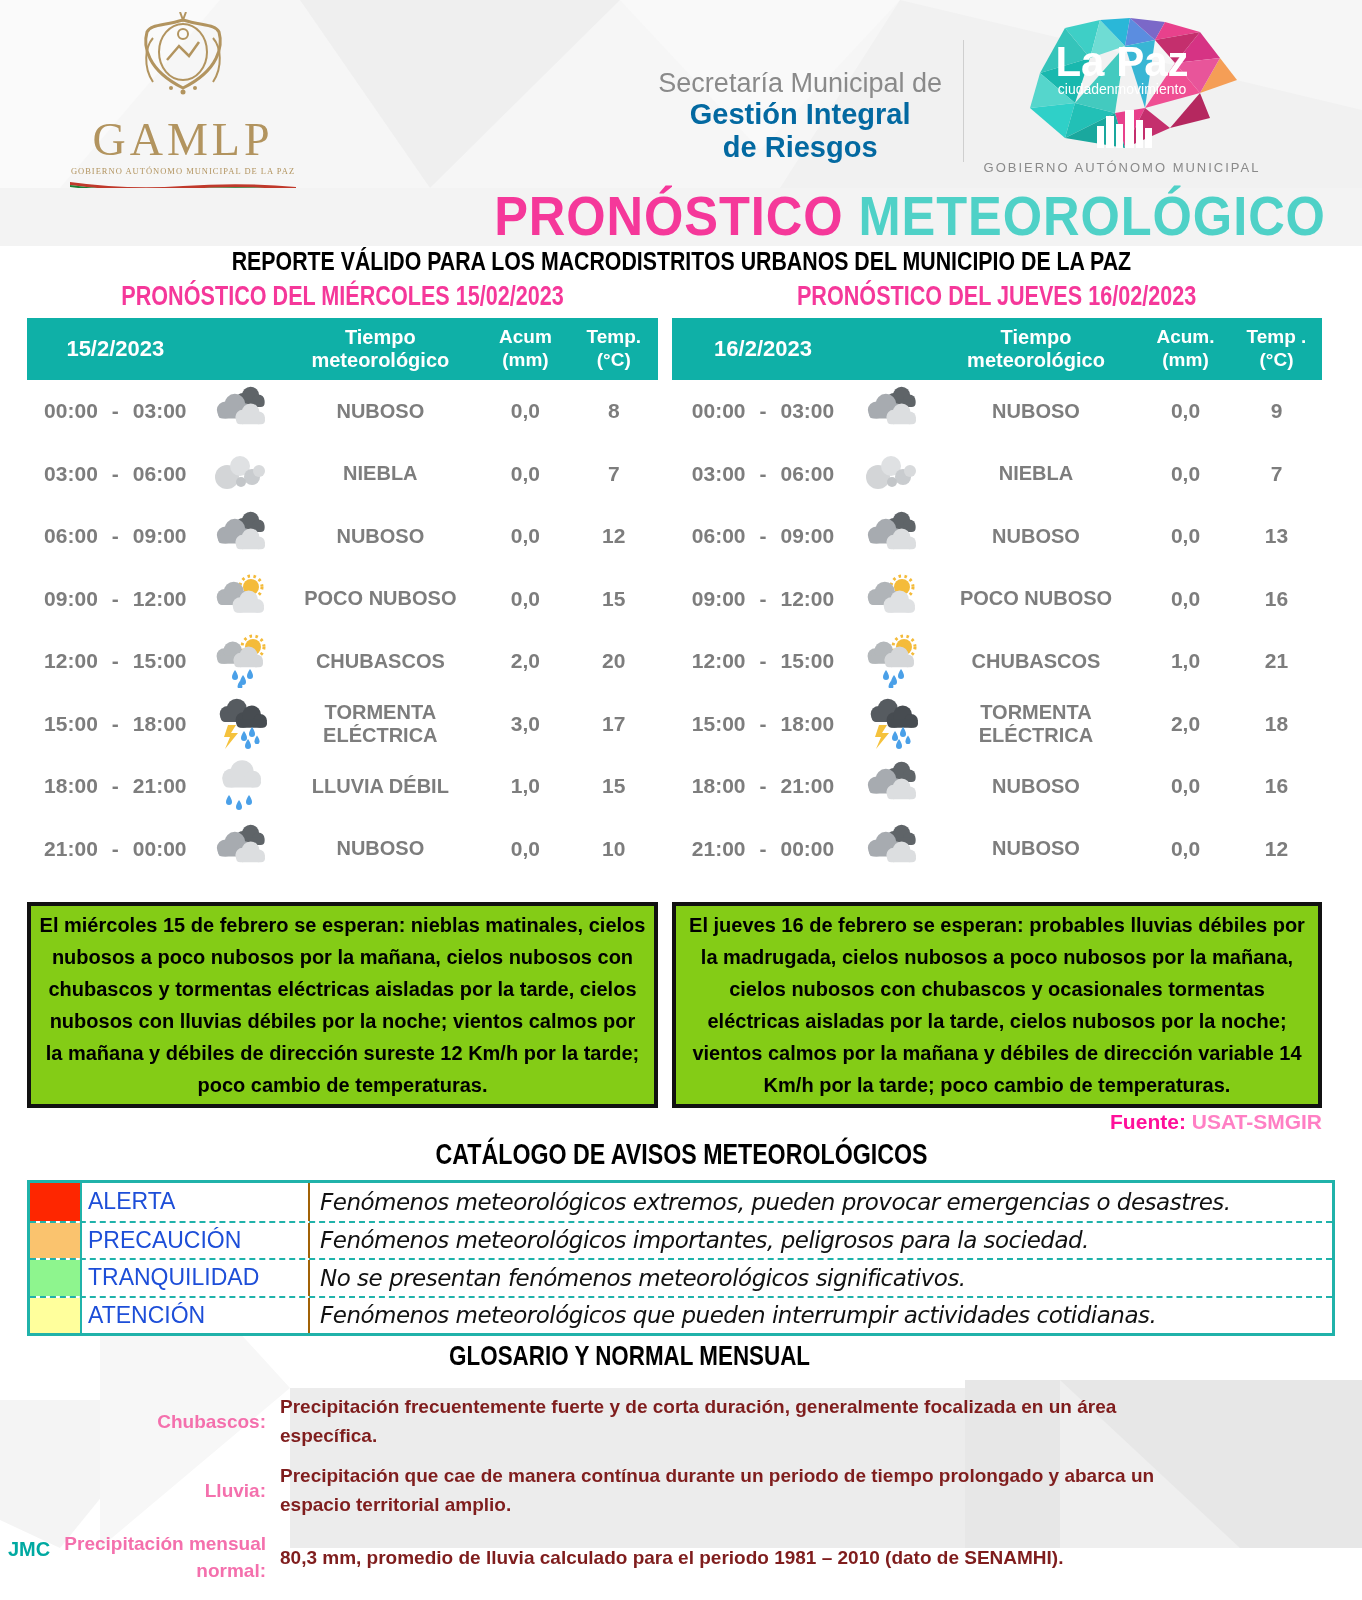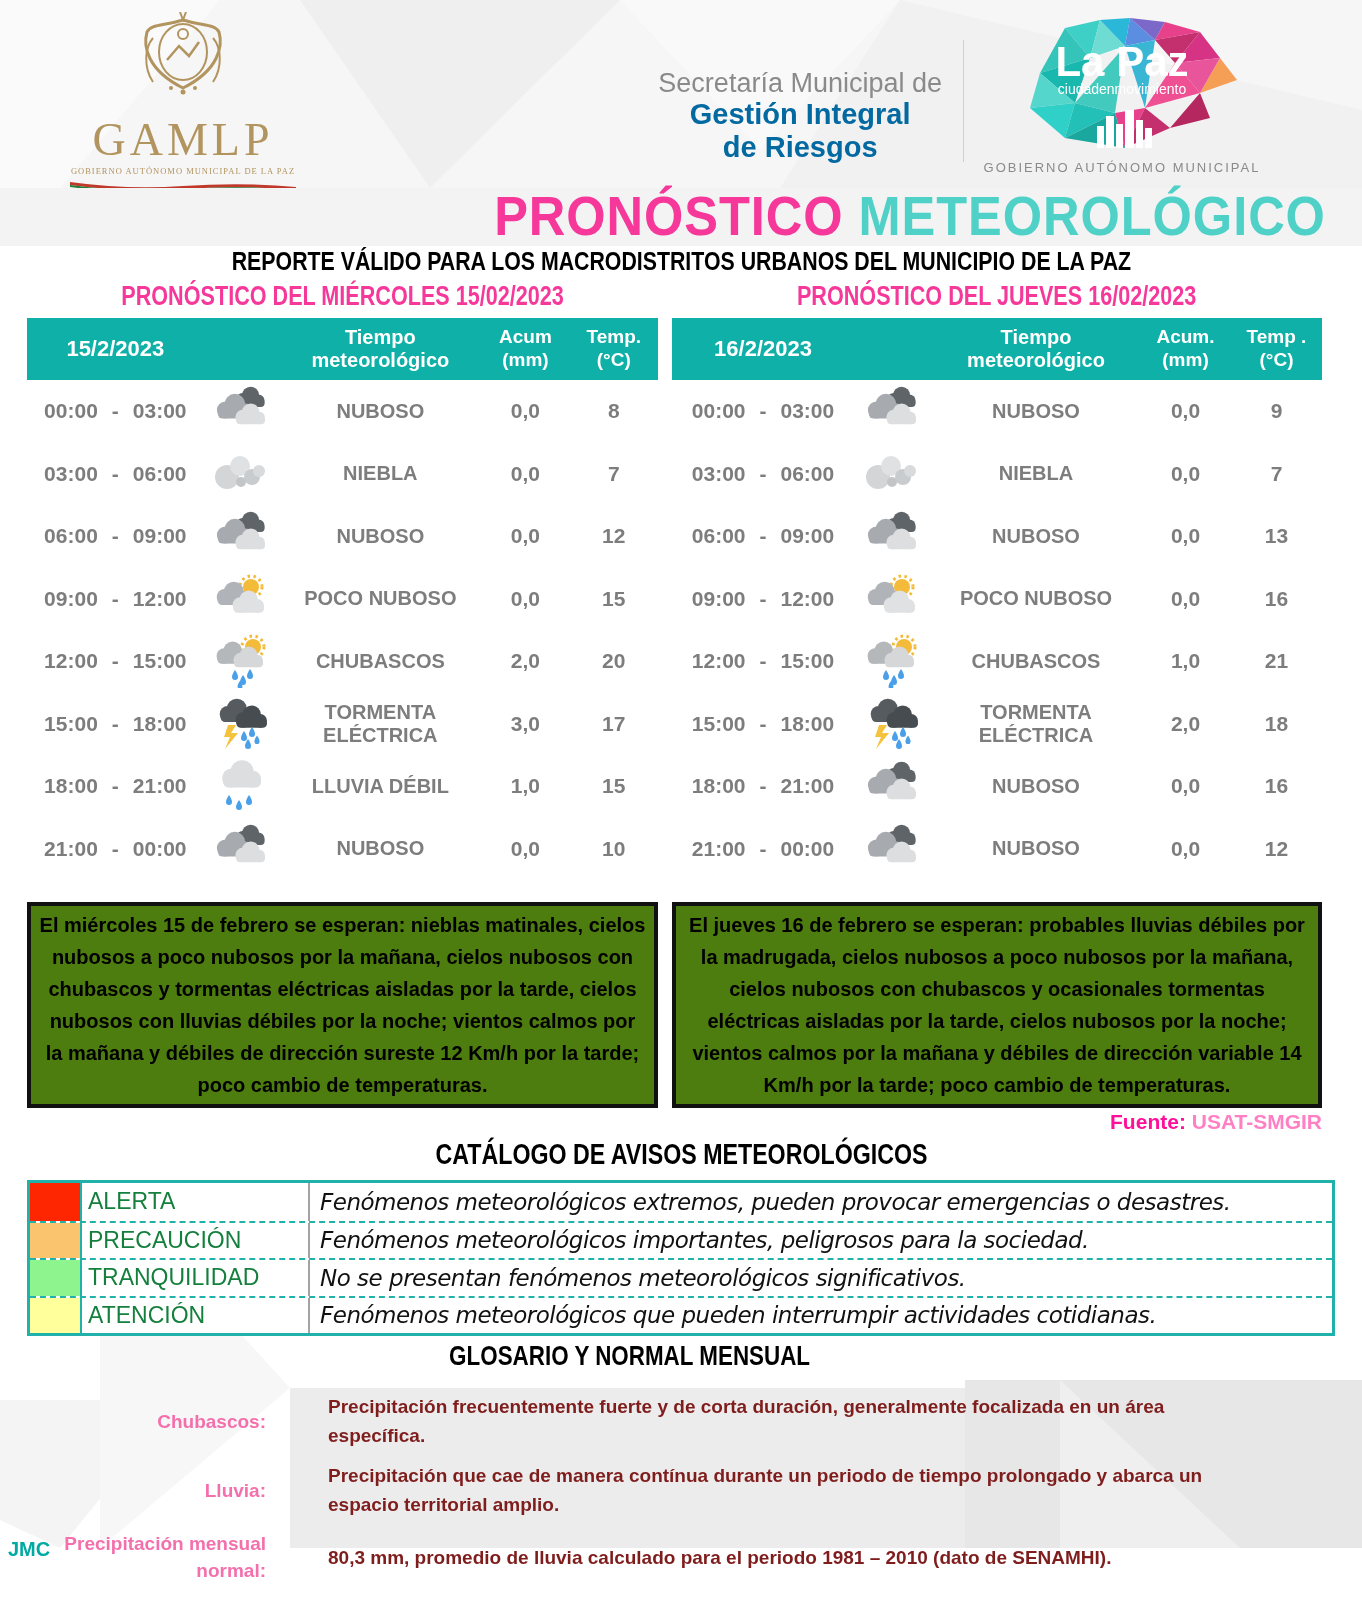--- a/index.html
+++ b/index.html
@@ -44,44 +44,44 @@
   .fh-weather { font-size:22px; }
   .fh-small { font-size:19px; line-height:1.2; }
   .frows .frow { display:flex; align-items:center; height:62.5px; color:#7d7d7d; font-weight:bold; font-size:21px; }
   .frow > div { text-align:center; }
   .c-time  { width:28%; display:flex; justify-content:center; gap:14px; }
   .c-icon  { width:12%; display:flex; justify-content:center; align-items:center; }
   .c-weather { width:32%; font-size:20px; line-height:1.15; }
   .c-acum  { width:14%; }
   .c-temp  { width:14%; }
 
-  .summary { position:absolute; top:902px; height:206px; background:#4d7c0f; border:4px solid #111; padding:6px 8px; display:flex; align-items:center; }
+  .summary { position:absolute; top:902px; height:206px; background:#84cc16; border:4px solid #111; padding:6px 8px; display:flex; align-items:center; }
   #summary-0 { left:27px; width:631px; }
   #summary-1 { left:672px; width:650px; }
   .summary p { width:100%; text-align:center; font-size:20px; font-weight:bold; color:#000; line-height:1.6; }
 
   #fuente { position:absolute; top:1110px; left:27px; width:1295px; text-align:right; font-size:21px; font-weight:bold; }
   #fuente .f-label { color:#ff0f9a; }
   #fuente .f-value { color:#ff7fc4; }
 
   
   #catalog-title { position:absolute; top:1138px; left:0; width:1362px; text-align:center; }
   #catalog-title span { display:inline-block; font-size:29px; font-weight:bold; color:#000; transform:scaleX(.8); white-space:nowrap; }
   #catalog { position:absolute; top:1180px; left:27px; width:1308px; border:3px solid #20b2aa; background:#fff; }
   .cat-row { display:flex; height:37.5px; border-top:2px dashed #20b2aa; }
   .cat-row:first-child { border-top:none; }
   .cat-swatch { width:52px; border-right:2px solid #20b2aa; }
-  .cat-level { width:228px; border-right:2px solid #a3a3a3; display:flex; align-items:center; padding-left:6px; font-size:23px; color:#15803d; }
+  .cat-level { width:228px; border-right:2px solid #a16207; display:flex; align-items:center; padding-left:6px; font-size:23px; color:#1d4ed8; }
   .cat-desc { flex:1; display:flex; align-items:center; padding-left:10px; font-size:23px; font-style:italic; color:#111; font-family:"DejaVu Sans", sans-serif; letter-spacing:-0.5px; }
 
   
   #glossary-title { position:absolute; top:1340px; left:0; width:1260px; text-align:center; }
   #glossary-title span { display:inline-block; font-size:28px; font-weight:bold; color:#000; transform:scaleX(.8); white-space:nowrap; }
   #glossary { position:absolute; top:1392px; left:10px; width:1330px; }
-  .gl-item { display:flex; margin-bottom:10px;gap:48px; }
+  .gl-item { display:flex; margin-bottom:10px; }
   .gl-term { width:270px; text-align:right; padding-right:14px; color:#f470ad; font-weight:bold; font-size:19px; line-height:1.45; align-self:center; }
   .gl-def { width:900px; color:#7f1d1d; font-weight:bold; font-size:19px; line-height:1.55; align-self:center; }
   #jmc { position:absolute; top:1538px; left:8px; color:#00a9a1; font-weight:bold; font-size:20px; }
 </style>
 </head>
 <body>
 
 <svg id="watermark" width="1362" height="1600" viewBox="0 0 1362 1600">
   <rect x="0" y="0" width="1362" height="188" fill="#f6f6f6"></rect>
   <polygon points="300,0 620,0 430,188" fill="#efefef"></polygon>

